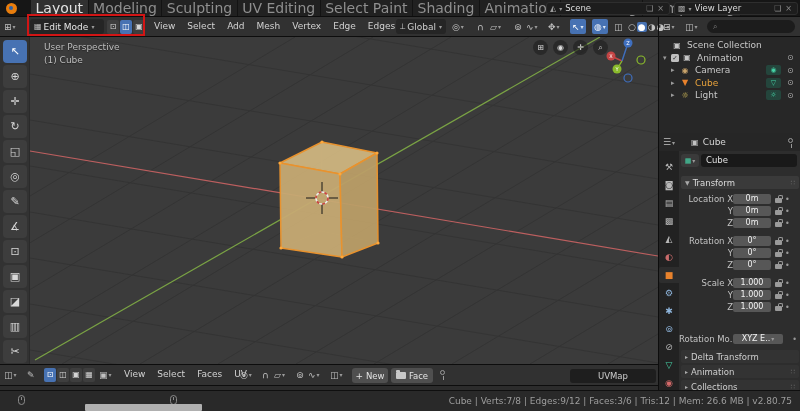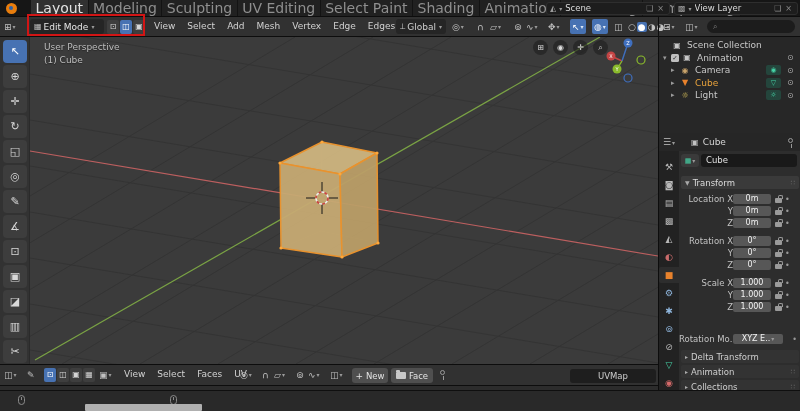--- a/index.html
+++ b/index.html
@@ -611,15 +611,16 @@
           </div>
         </div>
     </div>
   </div>
 </div>
 
 <div class="abs statusbar">
   <span class="mouse" style="left:18px;top:4px"></span>
   <span class="mouse" style="left:170px;top:4px"></span>
   <span class="keyhint"></span>
+  <span class="status-text">Cube | Verts:7/8 | Edges:9/12 | Faces:3/6 | Tris:12 | Mem: 26.6 MB | v2.80.75</span>
 </div>
 
 <div class="abs annot"></div>
 
 </body></html>

